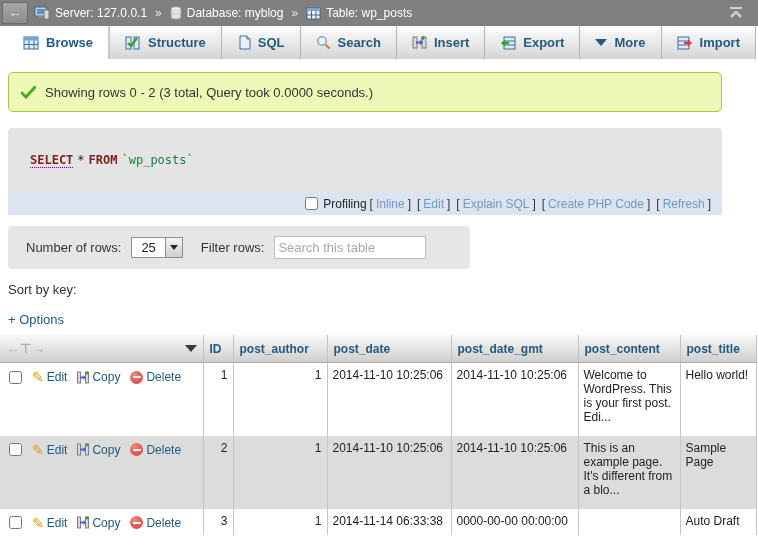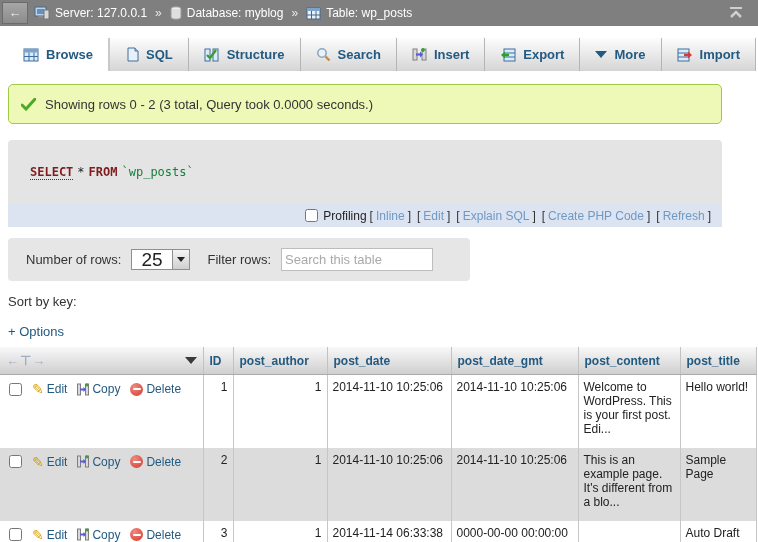--- a/index.html
+++ b/index.html
@@ -11,21 +11,21 @@
             color:#fff; font-size:12px; }
   .back-btn { width:26px; height:22px; margin:2px 6px 2px 2px;
               background:linear-gradient(#a6a6a6,#8c8c8c); border:1px solid #6b6b6b;
               color:#f0f0f0; text-align:center; line-height:20px; font-size:13px; cursor:pointer; }
   .crumb { display:flex; align-items:center; gap:5px; white-space:nowrap; }
   .crumb .sep { margin:0 3px; color:#e8e8e8; }
   .mini-ic { display:inline-block; vertical-align:middle; }
   .collapse-btn { margin-left:auto; margin-right:14px; cursor:pointer; }
 
   
-  .tabs { height:33px; display:flex; align-items:stretch; padding-left:8px; background:#fff;margin-top:12px; }
+  .tabs { height:33px; display:flex; align-items:stretch; padding-left:8px; background:#fff; }
   .tab { display:flex; align-items:center; gap:7px; padding:0 15px;
          background:linear-gradient(#fdfdfd,#d5d5d5); border-right:1px solid #b5b5b5;
          color:#235a81; font-weight:bold; font-size:13px; cursor:pointer; white-space:nowrap; }
   .tab.active { background:#fff; border-right:1px solid #c9c9c9; }
   .tab:nth-child(2){ border-left:1px solid #c9c9c9; }
   .tri-down { width:0; height:0; border-left:6px solid transparent; border-right:6px solid transparent;
               border-top:7px solid #235a81; display:inline-block; }
 
   
   .message { margin:13px 36px 0 8px; height:40px; background:#eef9b7; border:1px solid #9fca44;
@@ -47,21 +47,21 @@
   .profiling input { margin-right:5px; }
   .plink { color:#6f99c4; text-decoration:none; cursor:pointer; }
   .pbr { color:#333; margin:0 3px; }
 
   
   .controls-box { margin:11px 0 0 8px; width:462px; height:43px; background:#e6e6e6;
                   border-radius:4px; display:flex; align-items:center; font-size:13px; color:#333; }
   .controls-box .lbl { margin-left:18px; }
   .sel { display:inline-flex; align-items:stretch; border:1px solid #8f8f8f; background:#fff;
          height:21px; margin-left:10px; cursor:pointer; }
-  .sel .val { display:flex; align-items:center; padding:0 9px; font-size:19px; color:#222; }
+  .sel .val { display:flex; align-items:center; padding:0 9px; font-size:13px; color:#222; }
   .sel .btn { width:17px; background:linear-gradient(#f4f4f4,#cfcfcf); border-left:1px solid #8f8f8f;
               display:flex; align-items:center; justify-content:center; }
   .sel .btn i { width:0; height:0; border-left:4px solid transparent; border-right:4px solid transparent;
                 border-top:5px solid #222; }
   .filter-input { width:152px; height:23px; border:1px solid #bdbdbd; margin-left:10px;
                   font-size:13px; padding:0 3px; color:#444; font-family:"Liberation Sans",sans-serif; }
   .filter-input::placeholder { color:#a9a9a9; }
 
   .sort-row { margin:13px 0 0 8px; display:flex; align-items:center; font-size:13px; color:#333; }
   .sort-row .sel { width:222px; justify-content:space-between; }
@@ -142,33 +142,33 @@
     <svg width="16" height="14" viewBox="0 0 16 14">
       <rect x="1" y="1" width="14" height="12" fill="#dcebf8" stroke="#3c6e9e"></rect>
       <rect x="1" y="1" width="14" height="3.5" fill="#7ba3cc"></rect>
       <line x1="6" y1="4.5" x2="6" y2="13" stroke="#3c6e9e"></line>
       <line x1="11" y1="4.5" x2="11" y2="13" stroke="#3c6e9e"></line>
       <line x1="1" y1="8.5" x2="15" y2="8.5" stroke="#3c6e9e"></line>
     </svg>
     <span>Browse</span>
   </div>
   <div class="tab">
-    <svg width="14" height="15" viewBox="0 0 14 15">
-      <path d="M3 1 h7 l3 3 v10 h-10 z" fill="#e8f1fa" stroke="#3c6e9e"></path>
-      <path d="M10 1 v3 h3" fill="#b9d2ea" stroke="#3c6e9e"></path>
-    </svg>
-    <span>SQL</span>
-  </div>
-  <div class="tab">
     <svg width="16" height="14" viewBox="0 0 16 14">
       <rect x="1" y="1" width="5" height="12" fill="#dcebf8" stroke="#3c6e9e"></rect>
       <rect x="9" y="1" width="5" height="12" fill="#dcebf8" stroke="#3c6e9e"></rect>
       <path d="M3 7 L6 10 L12 2" fill="none" stroke="#3d9b35" stroke-width="2.4"></path>
     </svg>
     <span>Structure</span>
+  </div>
+  <div class="tab">
+    <svg width="14" height="15" viewBox="0 0 14 15">
+      <path d="M3 1 h7 l3 3 v10 h-10 z" fill="#e8f1fa" stroke="#3c6e9e"></path>
+      <path d="M10 1 v3 h3" fill="#b9d2ea" stroke="#3c6e9e"></path>
+    </svg>
+    <span>SQL</span>
   </div>
   <div class="tab">
     <svg width="15" height="15" viewBox="0 0 15 15">
       <circle cx="6" cy="6" r="4.2" fill="#e9f2fb" stroke="#8fa7bd" stroke-width="1.6"></circle>
       <line x1="9.5" y1="9.5" x2="13.5" y2="13.5" stroke="#c08b4f" stroke-width="2.4"></line>
     </svg>
     <span>Search</span>
   </div>
   <div class="tab">
     <svg width="15" height="15" viewBox="0 0 15 15">

